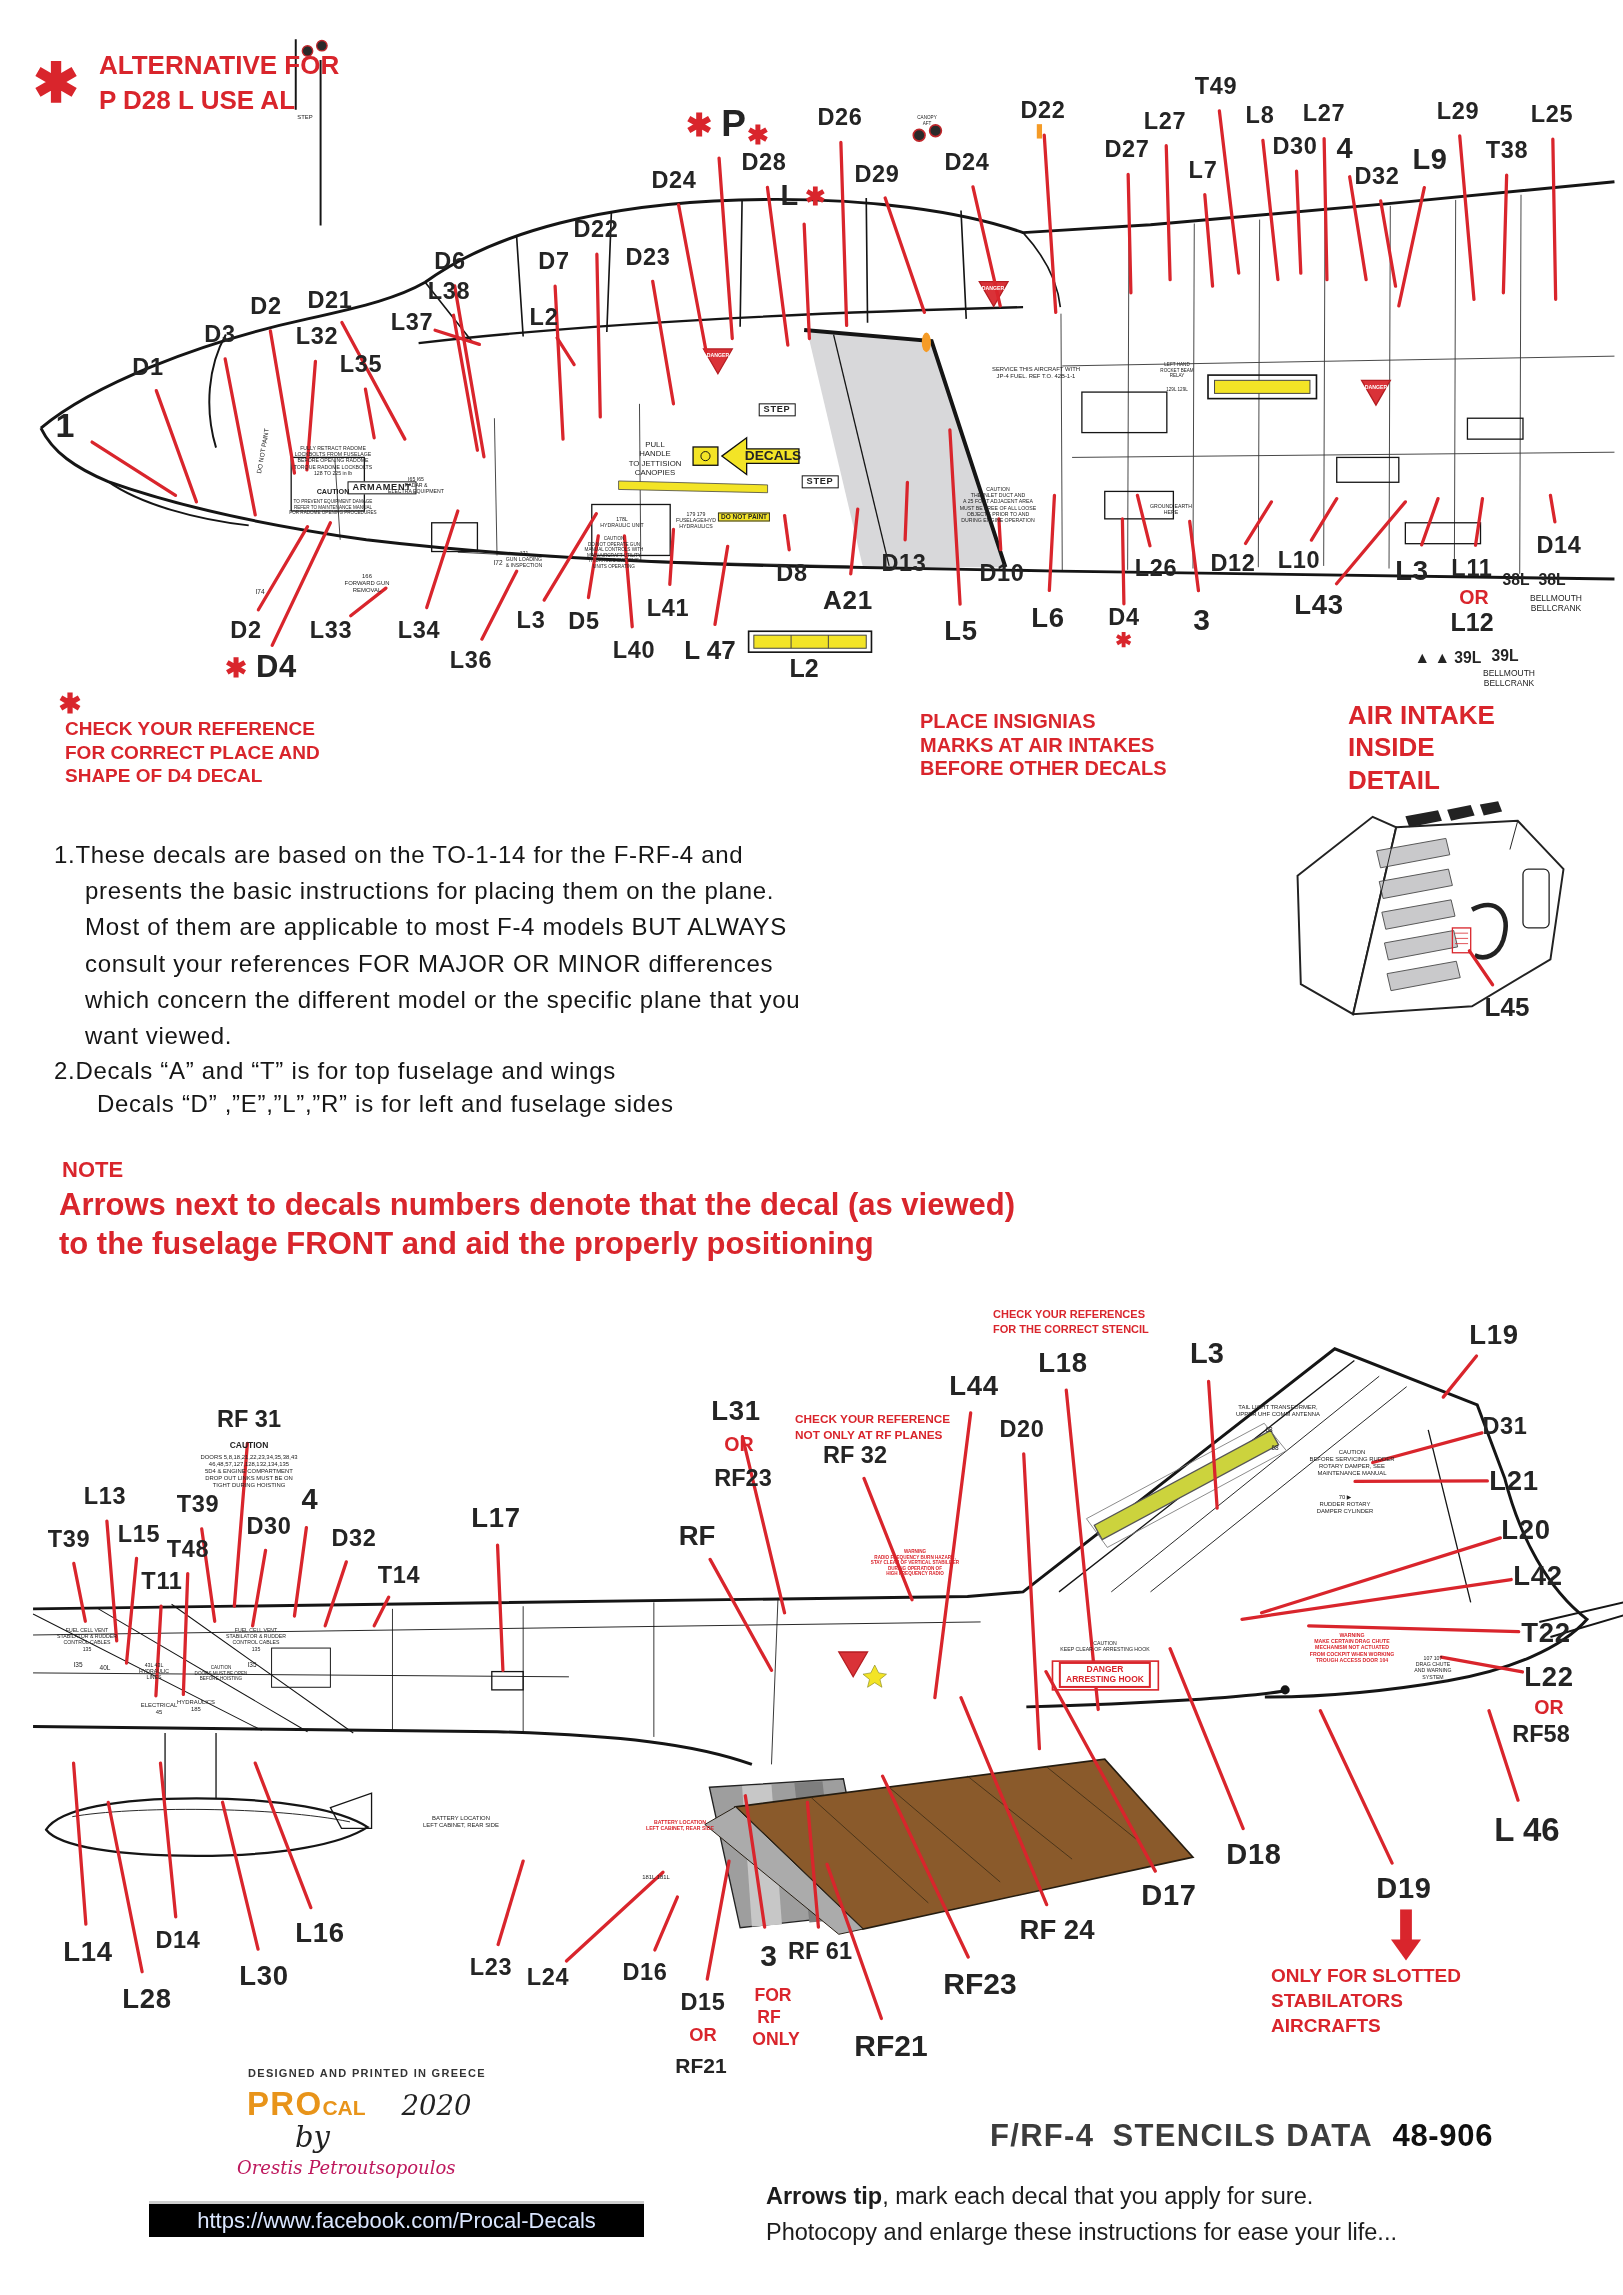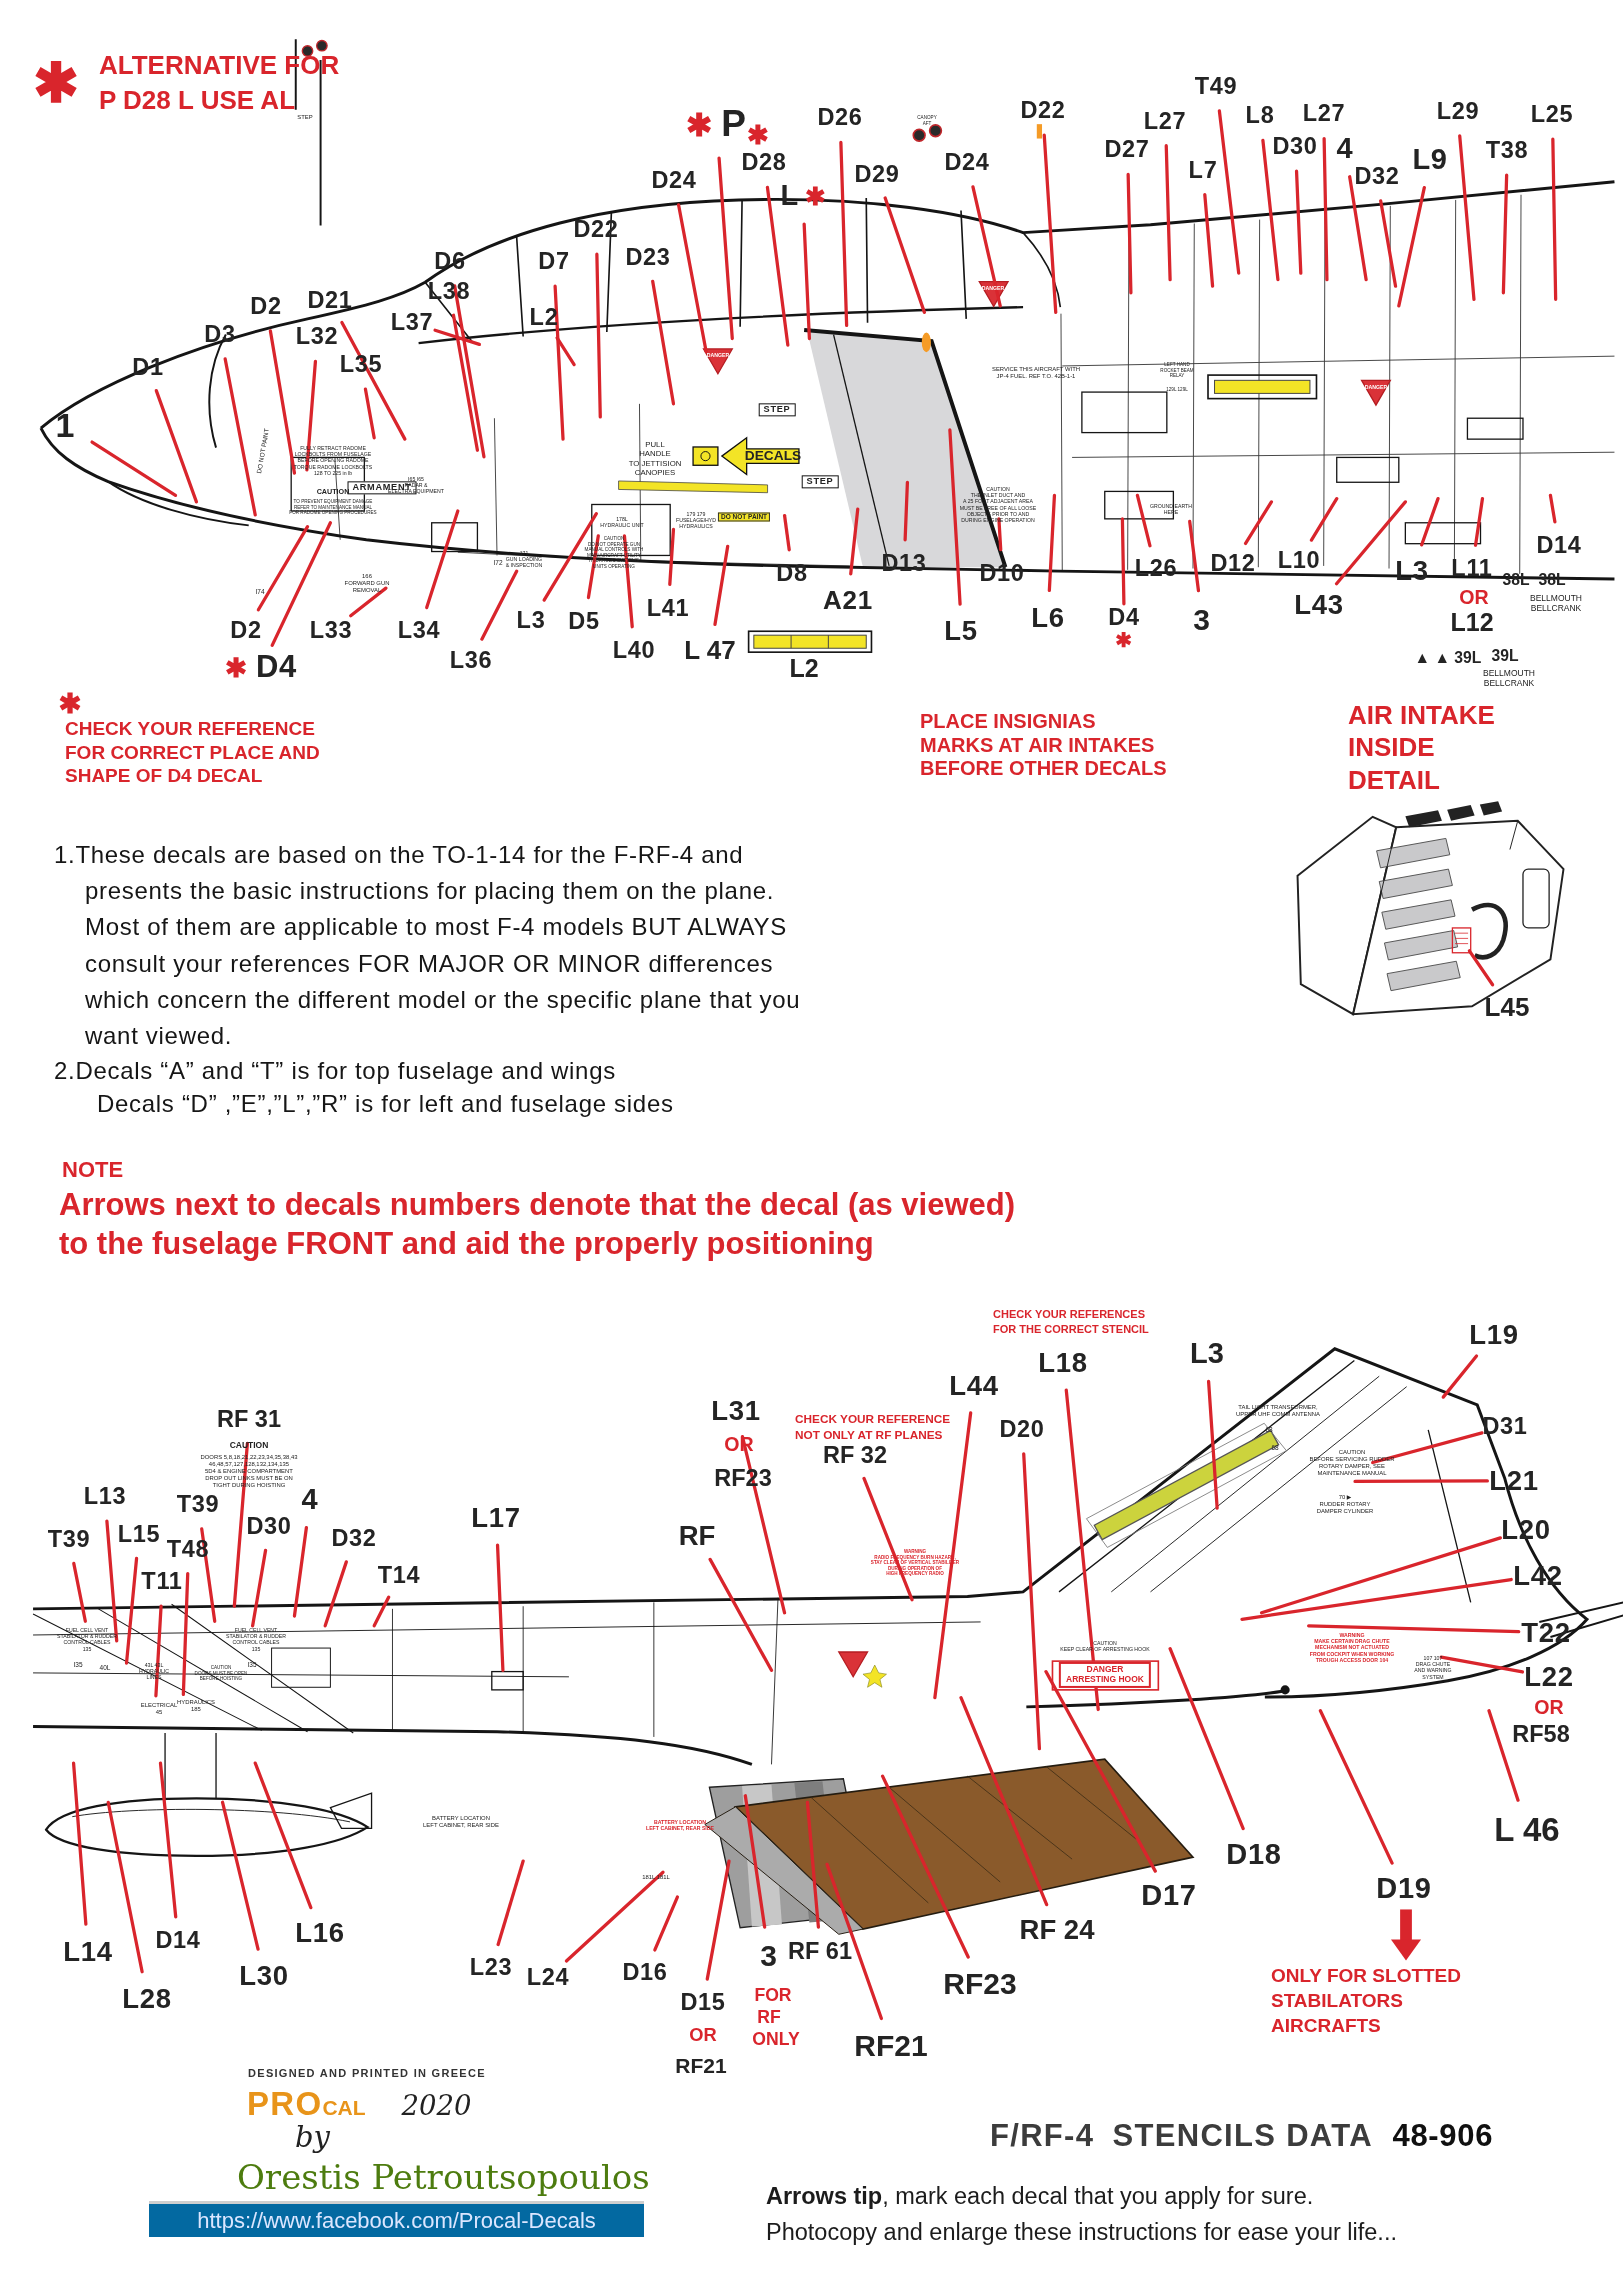--- a/index.html
+++ b/index.html
@@ -24,22 +24,22 @@
   .white{color:#fff;font-weight:700;letter-spacing:0;}
   .st{color:#d9252c;font-weight:800;font-size:0.85em;}
   
   .fnode{position:absolute;z-index:6;}
   #designed{left:248px;top:2067px;font-size:11px;letter-spacing:1.3px;color:#333;font-weight:600;}
   #logo{left:247px;top:2085px;}
   #pro{font-size:33px;color:#e8941a;font-weight:800;letter-spacing:1.3px;}
   #cal{font-size:21px;color:#e8941a;font-weight:800;}
   #year{font-size:27.5px;font-family:"DejaVu Serif",serif;font-style:italic;margin-left:36px;color:#222;}
   #by{left:295px;top:2120px;font-family:"DejaVu Serif",serif;font-style:italic;font-size:29px;color:#222;}
-  #author{left:237px;top:2157px;font-family:"DejaVu Serif",serif;font-size:34px;color:#4d7c0f;}
-  #fbbar{left:149px;top:2201px;width:495px;height:33px;background:#0369a1;border-top:3.3px solid #cfcfcf;
+  #author{left:237px;top:2157px;font-family:"DejaVu Serif",serif;font-style:italic;font-size:18px;color:#be185d;}
+  #fbbar{left:149px;top:2201px;width:495px;height:33px;background:#000000;border-top:3.3px solid #cfcfcf;
          color:#dbe6ff;font-size:22px;display:flex;align-items:center;justify-content:center;}
   #sheet-title{left:990px;top:2118px;font-size:31px;font-weight:800;letter-spacing:1.3px;color:#3c3c3c;white-space:nowrap;}
   #t-text{margin-left:18.3px;}
   #t-code{color:#101010;margin-left:19.6px;letter-spacing:0.7px;}
   #tip{left:766px;top:2178px;font-size:23.5px;color:#1c1c1c;line-height:1.55;}
 </style>
 </head>
 <body>
 
 <div id="sheet">

